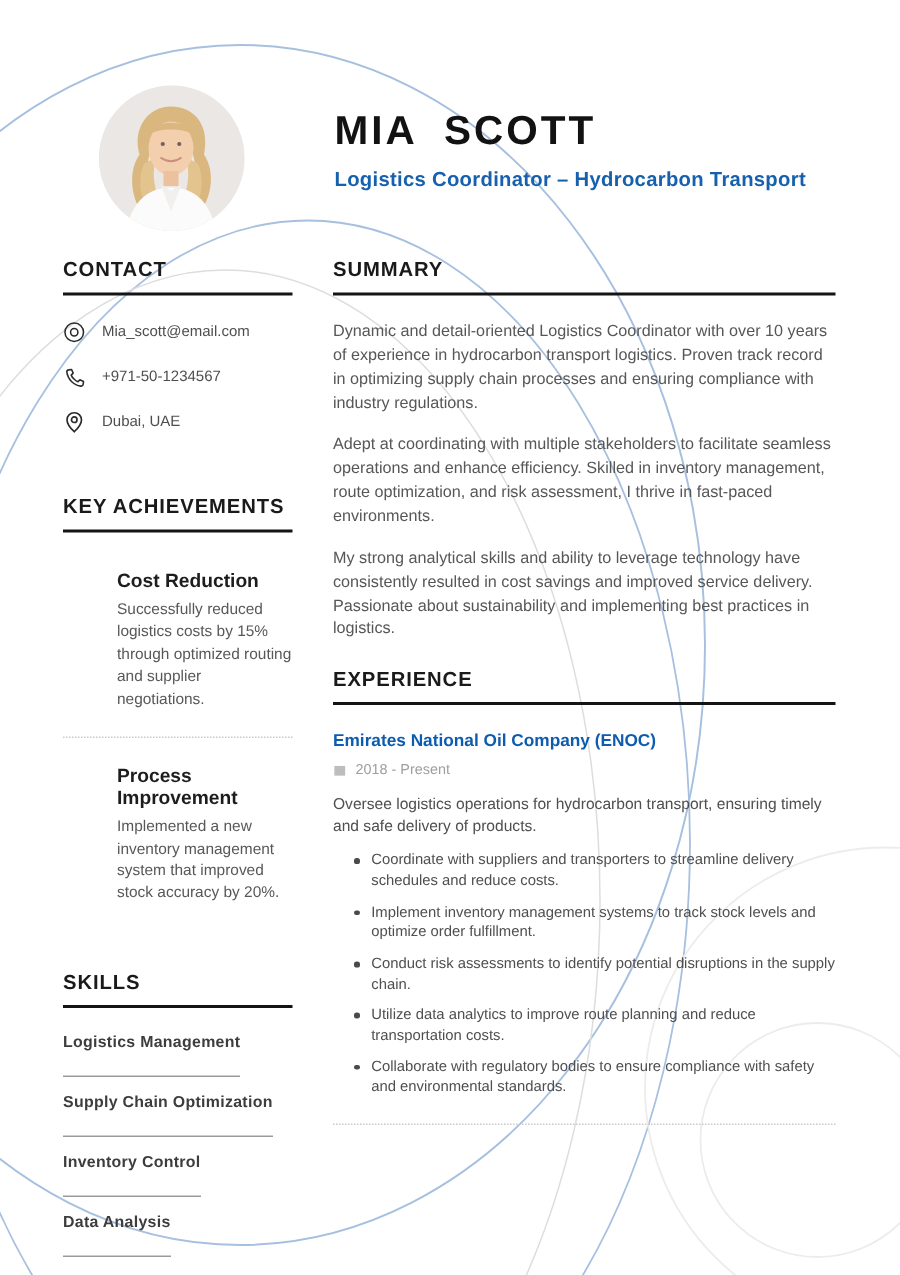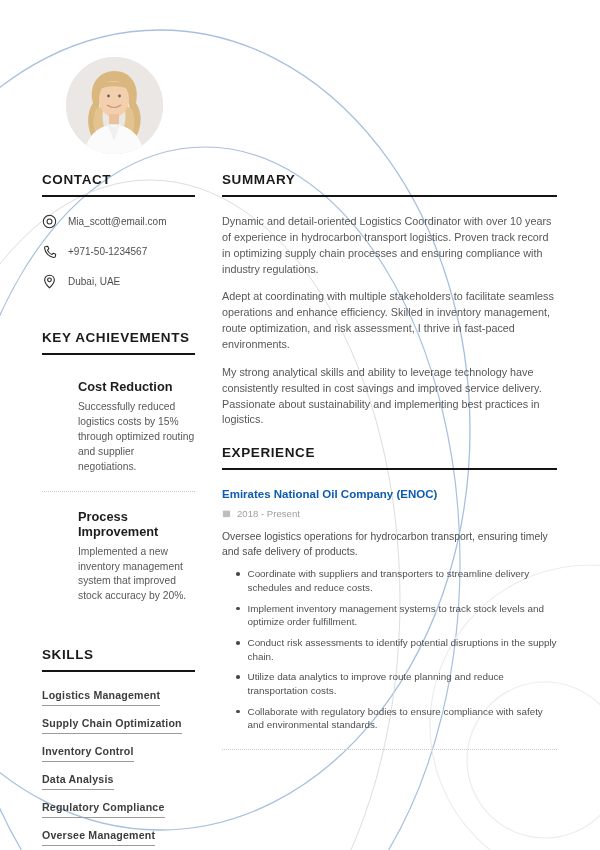--- a/index.html
+++ b/index.html
@@ -49,21 +49,21 @@
   .ach-item { margin-top:17px;margin-left:36px; }
   .ach-title { font-size:12.8px; font-weight:700; color:#1d1d1d; }
   .ach-desc { margin-top:6px; font-size:10.3px; line-height:1.45; color:#585858; }
   .dotted-divider { border-top:1px dotted #c9c9c9; margin:15px 0 0 0; }
 
   
   .skills { margin-top:43px; }
   .skill-list { margin-top:17px; }
   .skill-item {
     display:table; font-size:10.6px; font-weight:700; color:#3d3d3d;
-    padding-bottom:4px; border-bottom:1px solid #9b9b9b; margin-bottom:11px;
+    padding-bottom:16px; border-bottom:1px solid #9b9b9b; margin-bottom:11px;
     letter-spacing:0.2px;
   }
 
   
   .summary-paras { margin-top:17px; }
   .summary-paras p { font-size:10.8px; line-height:1.47; color:#575757; margin-bottom:12px; }
 
   
   .experience { margin-top:17px; }
   .job { margin-top:18px; }
@@ -105,20 +105,24 @@
       <circle cx="42.5" cy="39" r="1.4" fill="#6b6258"></circle>
       <circle cx="53.5" cy="39" r="1.4" fill="#6b6258"></circle>
       <path d="M33 33 C36 22 60 22 63 33 C58 28 38 28 33 33 Z" fill="#d9b77e"></path>
 
       <rect x="43" y="57" width="10" height="10" fill="#ecc19e"></rect>
       <path d="M18 97 C22 76 34 68 48 68 C62 68 74 76 78 97 Z" fill="#fbfbfb"></path>
       <path d="M48 70 L41 66 L48 84 L55 66 Z" fill="#f2f0ee"></path>
     </svg>
   </div>
 
+  <div class="header-text">
+    <div class="name">MIA SCOTT</div>
+    <div class="job-headline">Logistics Coordinator – Hydrocarbon Transport</div>
+  </div>
 
   <div class="columns">
 
     <div class="col-left">
 
       <div class="contact">
         <div class="section-heading">CONTACT</div>
         <div class="section-rule"></div>
         <div class="contact-items">
           <div class="contact-item">

